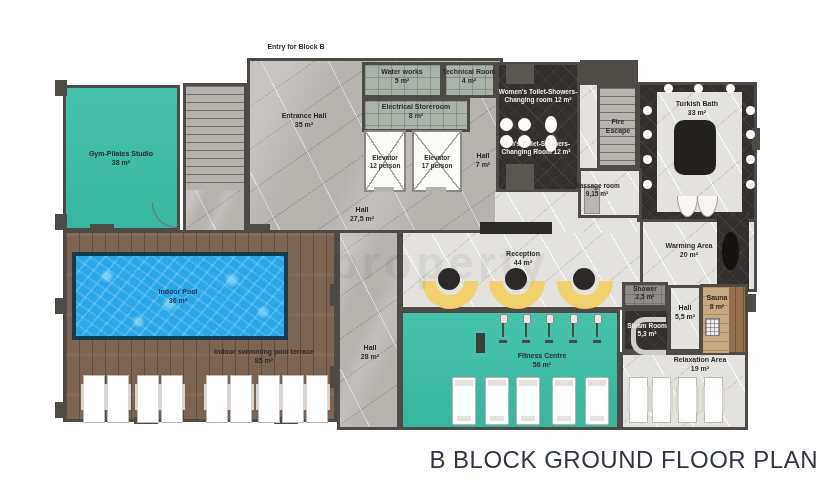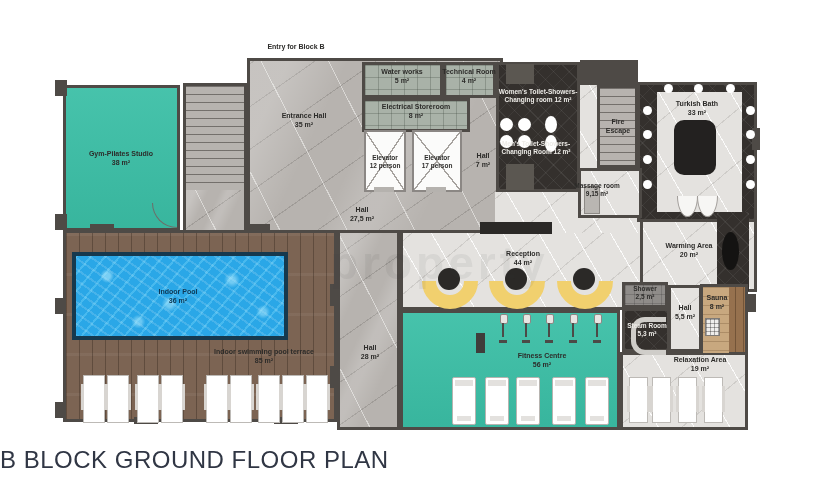--- a/index.html
+++ b/index.html
@@ -83,21 +83,21 @@
   .table{position:absolute;width:22px;height:22px;border-radius:50%;background:#2b2927;z-index:14;}
   .fix{position:absolute;z-index:14;}
   .ubench{position:absolute;left:631px;top:317px;width:30px;height:28px;border:5px solid #cfcdc9;
     border-right:none;border-radius:14px 0 0 14px;z-index:14;}
   .arch{position:absolute;width:19px;height:20px;background:#f7f6f4;border:1px solid #a09c98;
     border-top:none;border-radius:0 0 50% 50% / 0 0 100% 100%;z-index:13;}
   .qarc{position:absolute;width:24px;height:24px;border-left:1px solid #6f6b67;border-bottom:1px solid #6f6b67;
     border-radius:0 0 0 100%;z-index:13;}
   .wm{position:absolute;left:330px;top:236px;font-weight:700;font-size:46px;letter-spacing:4px;
       color:rgba(60,60,60,.07);z-index:40;pointer-events:none;}
-  .title{position:absolute;left:0;right:0;top:446px;text-align:left;font-size:24px;font-weight:400;
+  .title{position:absolute;left:0;right:0;top:446px;text-align:right;font-size:24px;font-weight:400;
       color:#303644;letter-spacing:.5px;z-index:50;}
 </style>
 </head>
 <body>
 
 <div class="page">
 
   <div class="room marble stairs" style="left:183px;top:83px;width:64px;height:114px;"></div>
   <div class="room marble nb" style="left:183px;top:190px;width:64px;height:43px;border:3px solid var(--wall);border-top:none;"></div>
   <div class="room marble" style="left:247px;top:58px;width:256px;height:175px;"></div>

